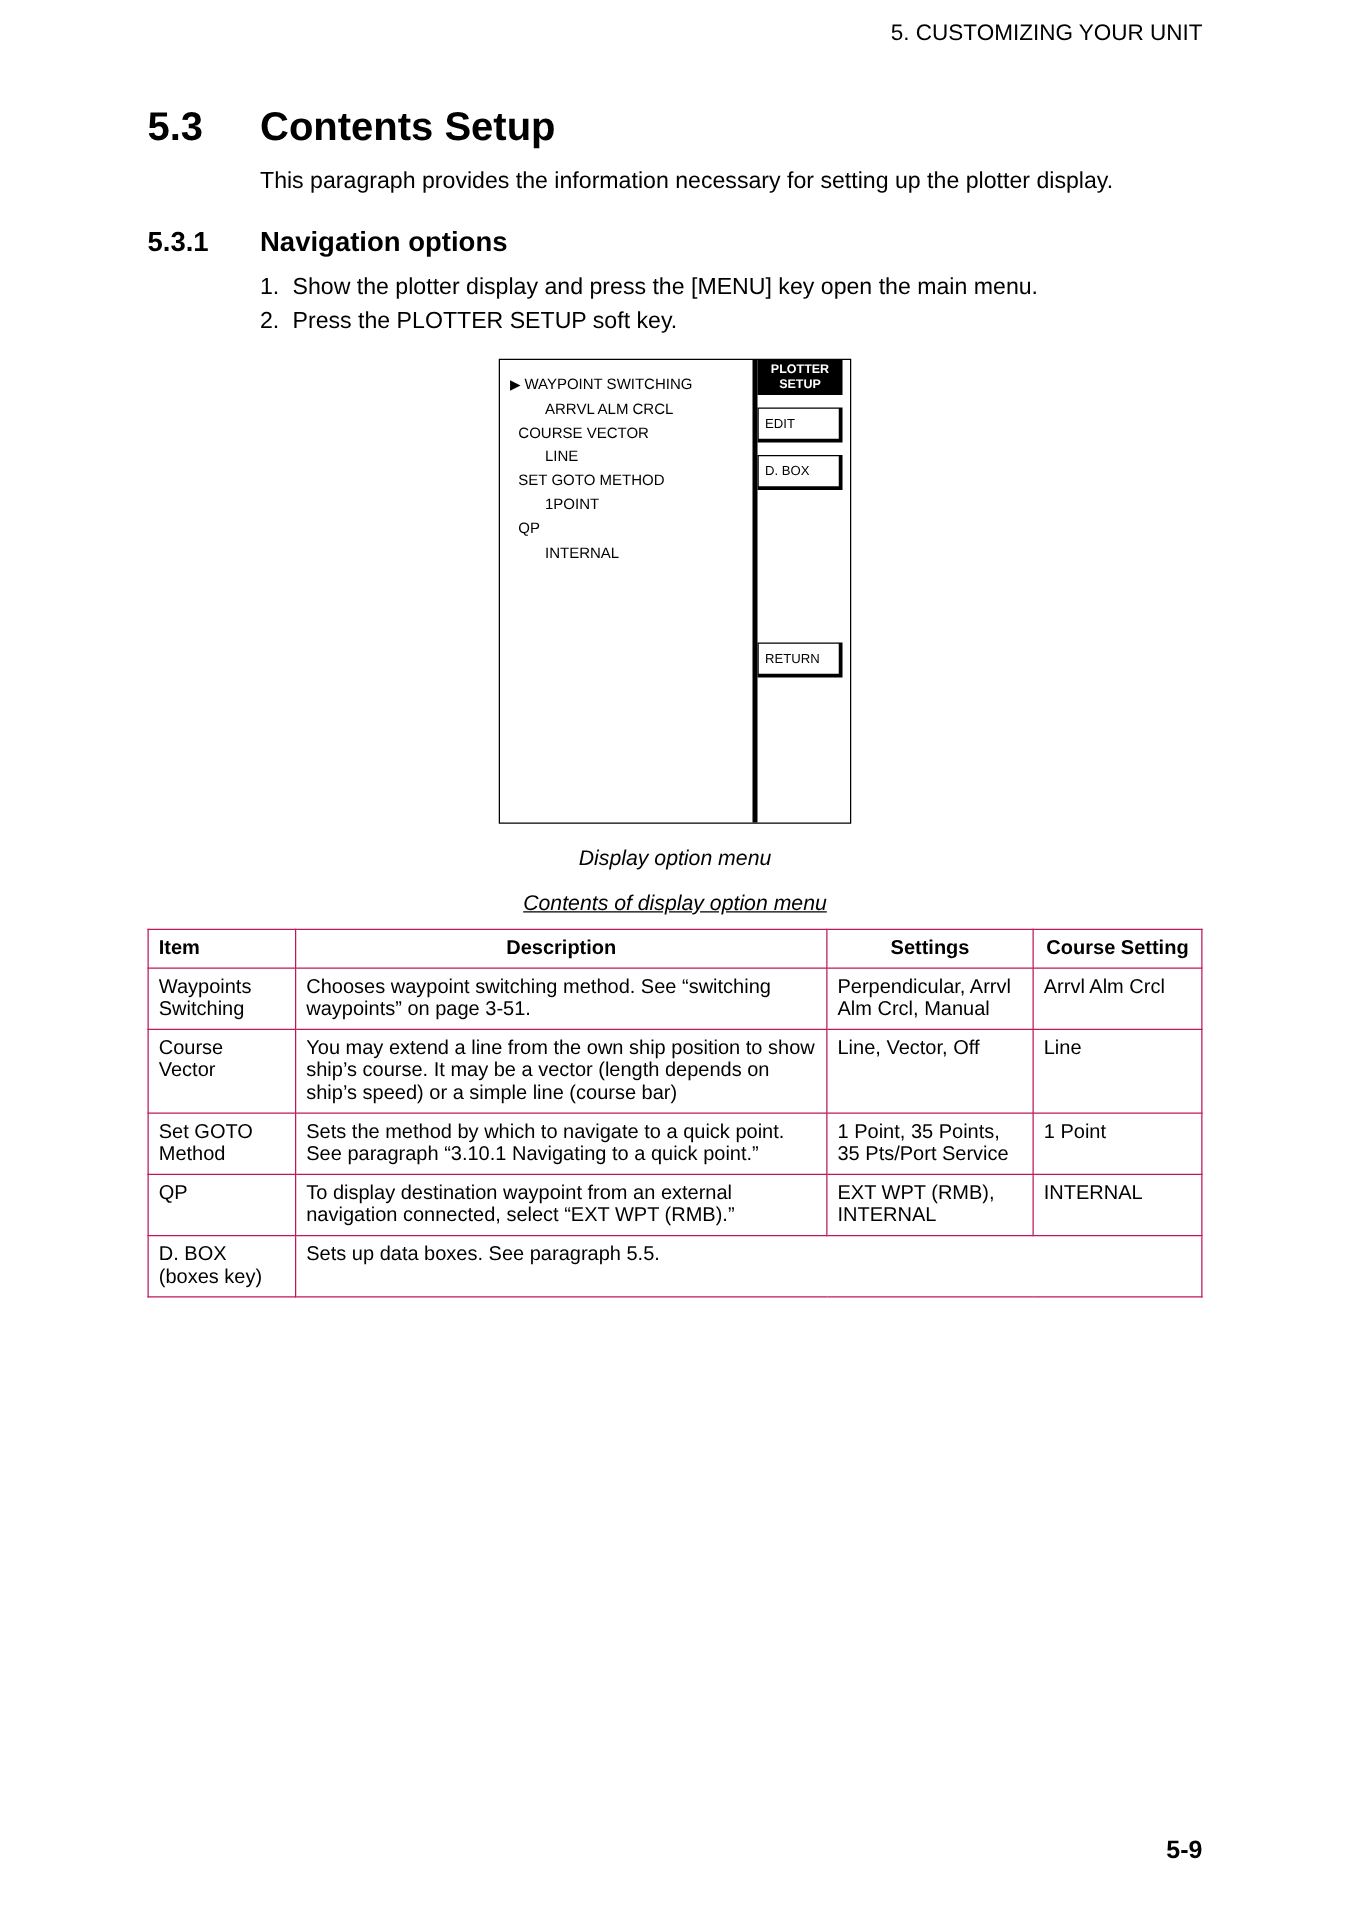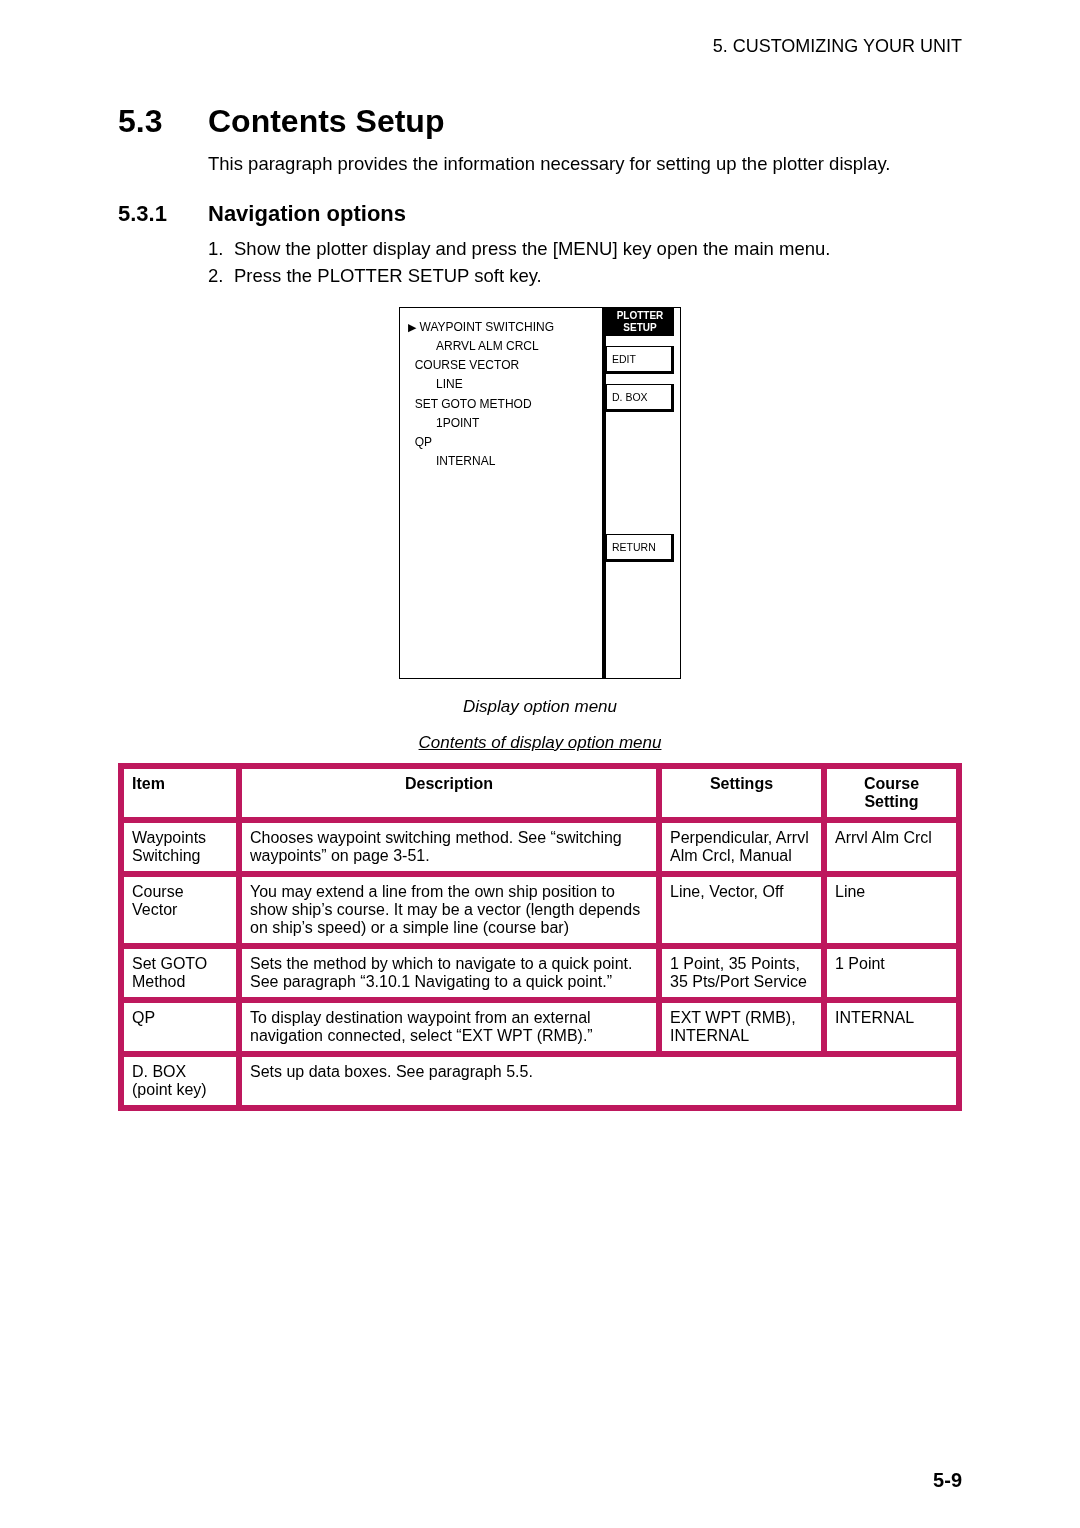--- a/index.html
+++ b/index.html
@@ -6,21 +6,21 @@
     margin: 0;
     padding: 0;
     font-family: Arial, Helvetica, sans-serif;
     color: #000;
     background: #fff;
   }
   .page {
     width: 1080px;
     height: 1528px;
     box-sizing: border-box;
-    padding: 36px 118px 36px 118px;
+    padding: 16px 118px 36px 118px;
     position: relative;
   }
   .running-header {
     text-align: right;
     font-size: 18px;
     margin-bottom: 46px;
   }
   .h1-row {
     display: flex;
     align-items: baseline;
@@ -133,21 +133,21 @@
     font-size: 17px;
     margin-bottom: 10px;
   }
   
   table.opts {
     width: 100%;
     border-collapse: collapse;
     font-size: 16px;
   }
   table.opts th, table.opts td {
-    border: 6px solid #be185d;
+    border: 1px solid #be185d;
     padding: 6px 8px;
     vertical-align: top;
     text-align: left;
   }
   table.opts th {
     font-weight: bold;
     text-align: center;
   }
   table.opts th.item { text-align: left; }
   .col-item { width: 118px; }
@@ -254,20 +254,20 @@
         <td>1 Point, 35 Points, 35 Pts/Port Service</td>
         <td>1 Point</td>
       </tr>
       <tr>
         <td>QP</td>
         <td>To display destination waypoint from an external navigation connected, select “EXT WPT (RMB).”</td>
         <td>EXT WPT (RMB), INTERNAL</td>
         <td>INTERNAL</td>
       </tr>
       <tr>
-        <td>D. BOX (point key)</td>
+        <td>D. BOX (boxes key)</td>
         <td colspan="3">Sets up data boxes. See paragraph 5.5.</td>
       </tr>
     </tbody>
   </table>
 
   <div class="page-num">5-9</div>
 </div>
 
 </body></html>

